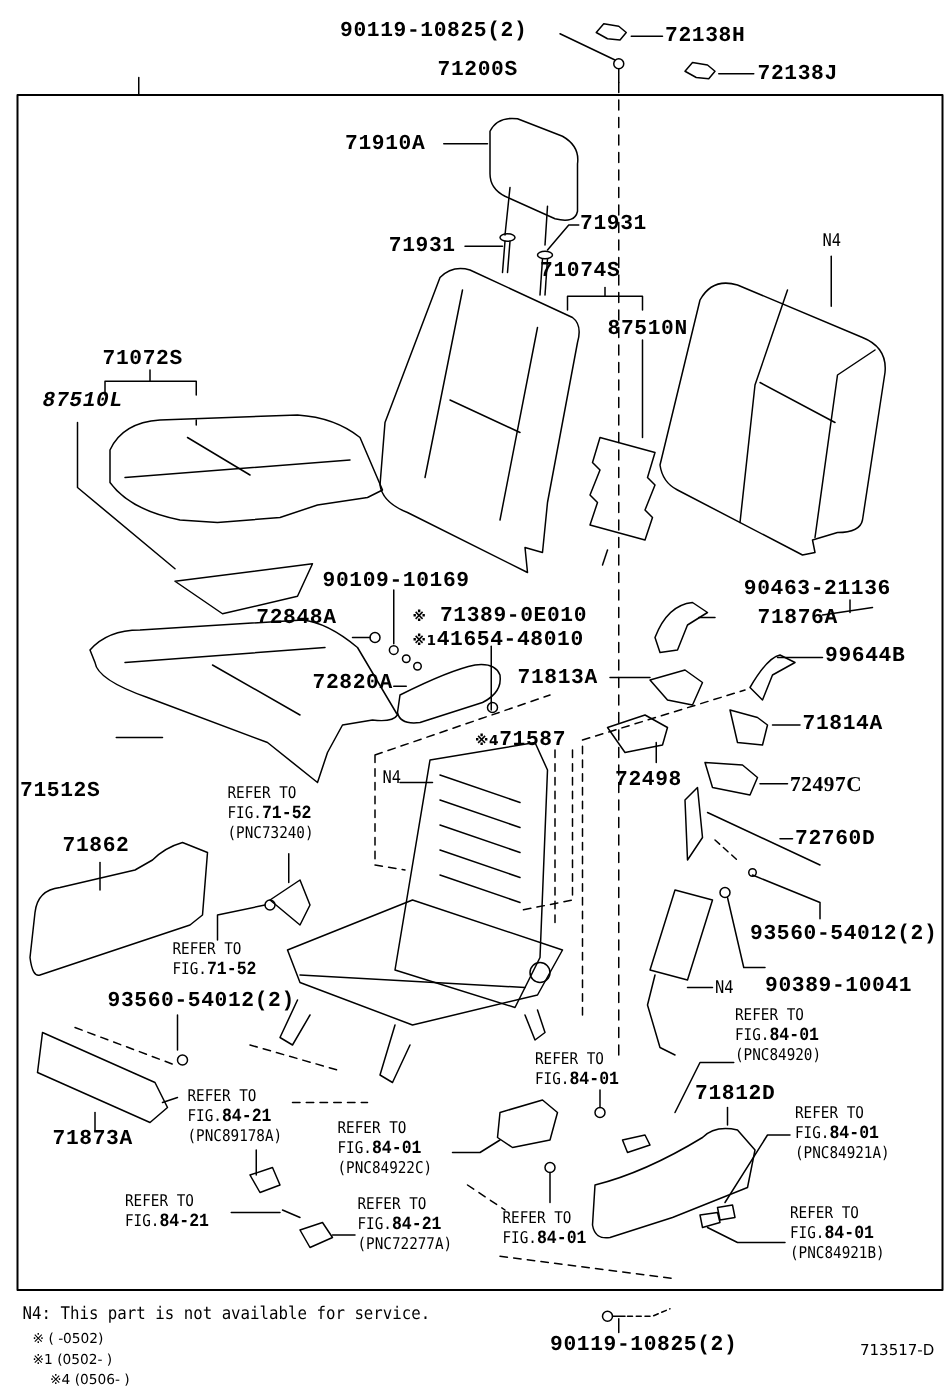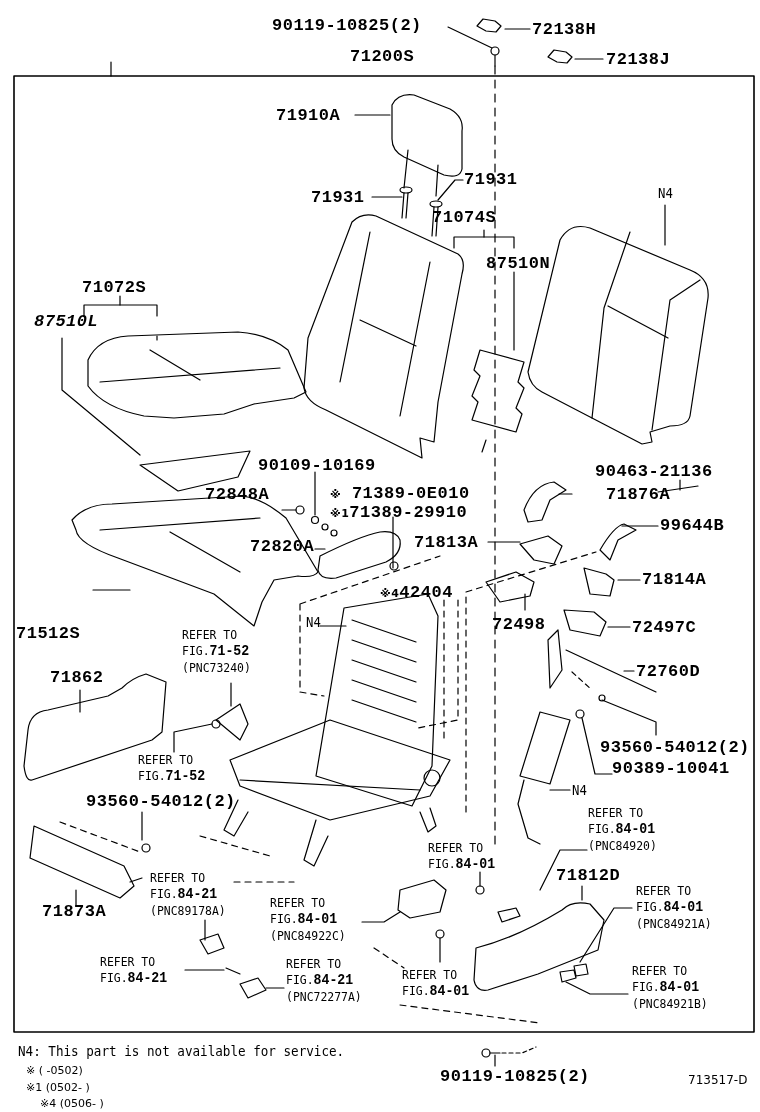--- a/index.html
+++ b/index.html
@@ -218,36 +218,36 @@
 <span class="lbl pn" style="left:464px;top:170px;">71931</span>
 <span class="lbl pn" style="left:432px;top:208px;">71074S</span>
 <span class="lbl pn" style="left:486px;top:254px;">87510N</span>
 <span class="lbl ref" style="left:658px;top:185px;font-size:14px;">N4</span>
 
 <span class="lbl pn" style="left:82px;top:278px;font-family:Liberation Mono, monospace;">71072S</span>
 <span class="lbl pn" style="left:34px;top:312px;font-style:italic;">87510L</span>
 
 <span class="lbl pn" style="left:258px;top:456px;">90109-10169</span>
 <span class="lbl pn" style="left:330px;top:484px;"><span class="small">※</span> <span>71389-0E010</span></span>
-<span class="lbl pn" style="left:330px;top:503px;"><span class="small">※1</span><span>71389-29910</span></span>
+<span class="lbl pn" style="left:330px;top:503px;"><span class="small">※1</span><span>41654-48010</span></span>
 <span class="lbl pn" style="left:205px;top:485px;">72848A</span>
 <span class="lbl pn" style="left:250px;top:537px;">72820A</span>
 <span class="lbl pn" style="left:414px;top:533px;">71813A</span>
 <span class="lbl pn" style="left:16px;top:580px;margin-top:44px;">71512S</span>
-<span class="lbl pn" style="left:380px;top:583px;"><span class="small">※4</span><span>42404</span></span>
+<span class="lbl pn" style="left:380px;top:583px;"><span class="small">※4</span><span>71587</span></span>
 
 <span class="lbl pn" style="left:595px;top:462px;">90463-21136</span>
 <span class="lbl pn" style="left:572px;top:485px;margin-left:34px;">71876A</span>
 <span class="lbl pn" style="left:660px;top:516px;">99644B</span>
 <span class="lbl pn" style="left:642px;top:570px;">71814A</span>
 <span class="lbl pn" style="left:492px;top:615px;">72498</span>
-<span class="lbl pn" style="left:632px;top:618px;">72497C</span>
+<span class="lbl pn" style="left:632px;top:618px;font-family:Liberation Serif, serif;">72497C</span>
 <span class="lbl pn" style="left:636px;top:662px;">72760D</span>
 <span class="lbl pn" style="left:600px;top:738px;">93560-54012(2)</span>
-<span class="lbl pn" style="left:612px;top:759px;text-align:right;">90389-10041</span>
+<span class="lbl pn" style="left:612px;top:780px;text-align:right;">90389-10041</span>
 
 <span class="lbl ref" style="left:306px;top:614px;font-size:14px;">N4</span>
 <span class="lbl ref" style="left:572px;top:782px;font-size:14px;">N4</span>
 
 <span class="lbl pn" style="left:50px;top:668px;">71862</span>
 <span class="lbl pn" style="left:86px;top:792px;">93560-54012(2)</span>
 <span class="lbl pn" style="left:42px;top:902px;">71873A</span>
 <span class="lbl pn" style="left:556px;top:866px;">71812D</span>
 <span class="lbl pn" style="left:440px;top:1067px;">90119-10825(2)</span>
 

